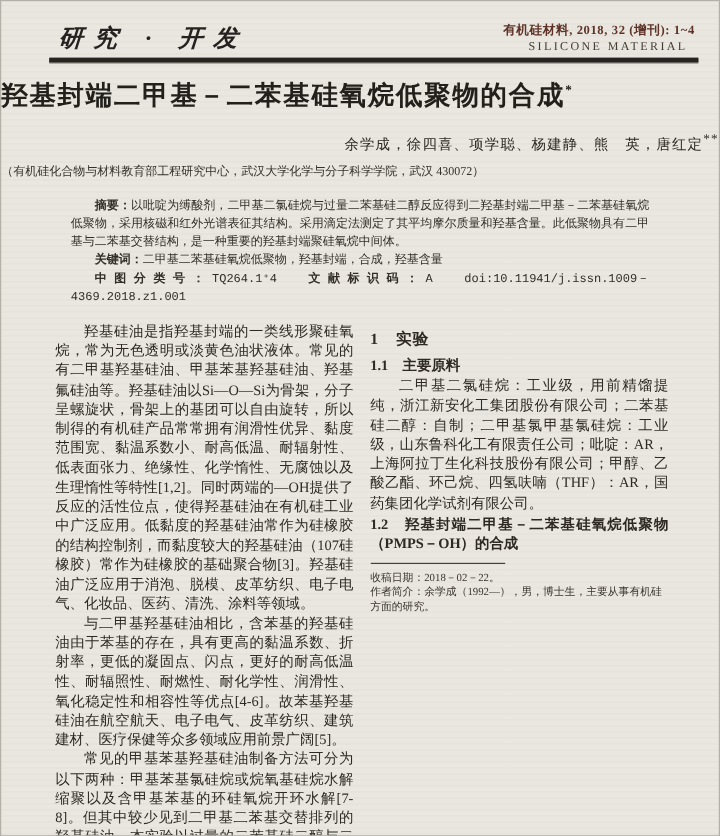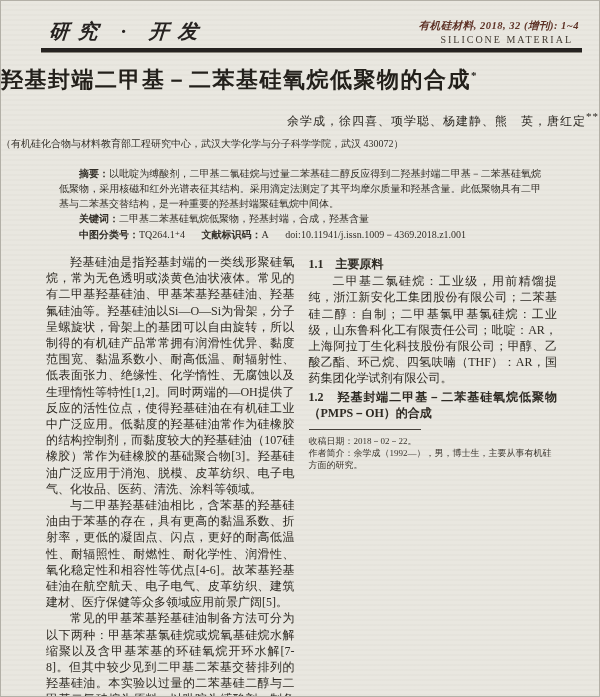--- a/index.html
+++ b/index.html
@@ -19,38 +19,38 @@
   .header{
     display:flex;justify-content:space-between;align-items:flex-end;
     padding:14px 20px 0 48px;height:44px;box-sizing:border-box;
   }
   .section-label{
     font-size:20px;font-weight:bold;font-style:italic;
     letter-spacing:9px;color:#262220;transform:skewX(-4deg);
   }
   .journal-info{text-align:right;line-height:1.0;}
   .journal-cn{
-    font-size:10.5px;font-weight:bold;font-style:italic;
+    font-size:10.5px;font-weight:bold;
     color:#5e3226;letter-spacing:0.5px;margin-bottom:4px;
   }
   .journal-en{
     font-size:10px;color:#433c33;letter-spacing:2px;
     padding-right:6px;
   }
   .head-rule{height:4px;background:#262321;margin:3px 17px 0 40px;box-shadow:0 1px 0 #8a867d;}
   
   .title{
     text-align:left;margin-top:13px;
     font-size:22px;font-weight:bold;letter-spacing:1.5px;color:#23201b;
   }
   .title sup,.authors sup{font-size:11px;}
   .authors{text-align:right;margin-top:15px;font-size:12px;letter-spacing:1px;color:#2c2822;}
   .affiliation{margin-top:7px;font-size:10px;color:#35312a;}
   
-  .meta{margin:15px 58px 0 58px;font-size:10px;line-height:15px;text-align:justify;color:#322e27;}
+  .meta{margin:15px 58px 0 58px;font-size:10px;line-height:15px;text-align:justify;color:#322e27;font-family:Liberation Mono, monospace;}
   .meta p{margin:0;text-indent:2em;}
   .b{font-weight:bold;}
   .class-line{margin-top:1px;text-indent:2em;}
   .class-line .seg{margin-right:14px;}
   .doi{letter-spacing:0;}
   
   .columns{
     display:flex;gap:14px;
     margin:12px 42px 0 45px;
     font-size:12px;line-height:16.2px;text-align:justify;color:#2e2a23;
@@ -101,20 +101,21 @@
 
   <div class="columns">
 
     <div class="col">
       <p>羟基硅油是指羟基封端的一类线形聚硅氧烷，常为无色透明或淡黄色油状液体。常见的有二甲基羟基硅油、甲基苯基羟基硅油、羟基氟硅油等。羟基硅油以Si—O—Si为骨架，分子呈螺旋状，骨架上的基团可以自由旋转，所以制得的有机硅产品常常拥有润滑性优异、黏度范围宽、黏温系数小、耐高低温、耐辐射性、低表面张力、绝缘性、化学惰性、无腐蚀以及生理惰性等特性[1,2]。同时两端的—OH提供了反应的活性位点，使得羟基硅油在有机硅工业中广泛应用。低黏度的羟基硅油常作为硅橡胶的结构控制剂，而黏度较大的羟基硅油（107硅橡胶）常作为硅橡胶的基础聚合物[3]。羟基硅油广泛应用于消泡、脱模、皮革纺织、电子电气、化妆品、医药、清洗、涂料等领域。</p>
       <p>与二甲基羟基硅油相比，含苯基的羟基硅油由于苯基的存在，具有更高的黏温系数、折射率，更低的凝固点、闪点，更好的耐高低温性、耐辐照性、耐燃性、耐化学性、润滑性、氧化稳定性和相容性等优点[4-6]。故苯基羟基硅油在航空航天、电子电气、皮革纺织、建筑建材、医疗保健等众多领域应用前景广阔[5]。</p>
       <p>常见的甲基苯基羟基硅油制备方法可分为以下两种：甲基苯基氯硅烷或烷氧基硅烷水解缩聚以及含甲基苯基的环硅氧烷开环水解[7-8]。但其中较少见到二甲基二苯基交替排列的羟基硅油。本实验以过量的二苯基硅二醇与二甲基二氯硅烷为原料，以吡啶为缚酸剂，制备出以二甲基</p>
     </div>
 
     <div class="col">
+      <div class="sec-h">1　实验</div>
       <div class="sub-h">1.1　主要原料</div>
       <p>二甲基二氯硅烷：工业级，用前精馏提纯，浙江新安化工集团股份有限公司；二苯基硅二醇：自制；二甲基氯甲基氯硅烷：工业级，山东鲁科化工有限责任公司；吡啶：AR，上海阿拉丁生化科技股份有限公司；甲醇、乙酸乙酯、环己烷、四氢呋喃（THF）：AR，国药集团化学试剂有限公司。</p>
       <div class="sub-h">1.2　羟基封端二甲基－二苯基硅氧烷低聚物（PMPS－OH）的合成</div>
 
       <div class="footnote">
         <div class="fn-rule"></div>
         <p>收稿日期：2018－02－22。</p>
         <p>作者简介：余学成（1992—），男，博士生，主要从事有机硅方面的研究。</p>
 
       </div>

